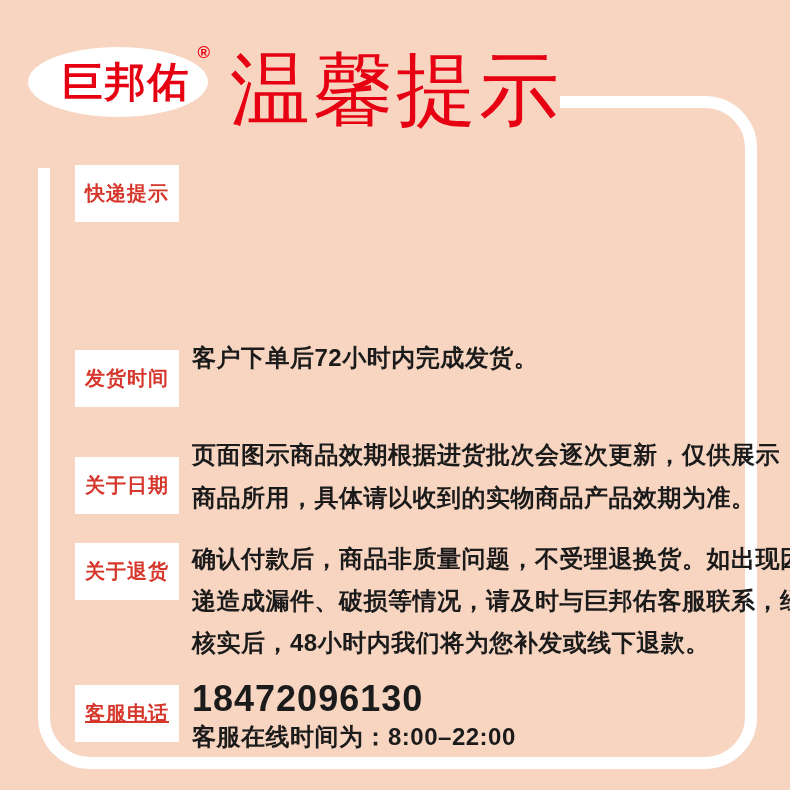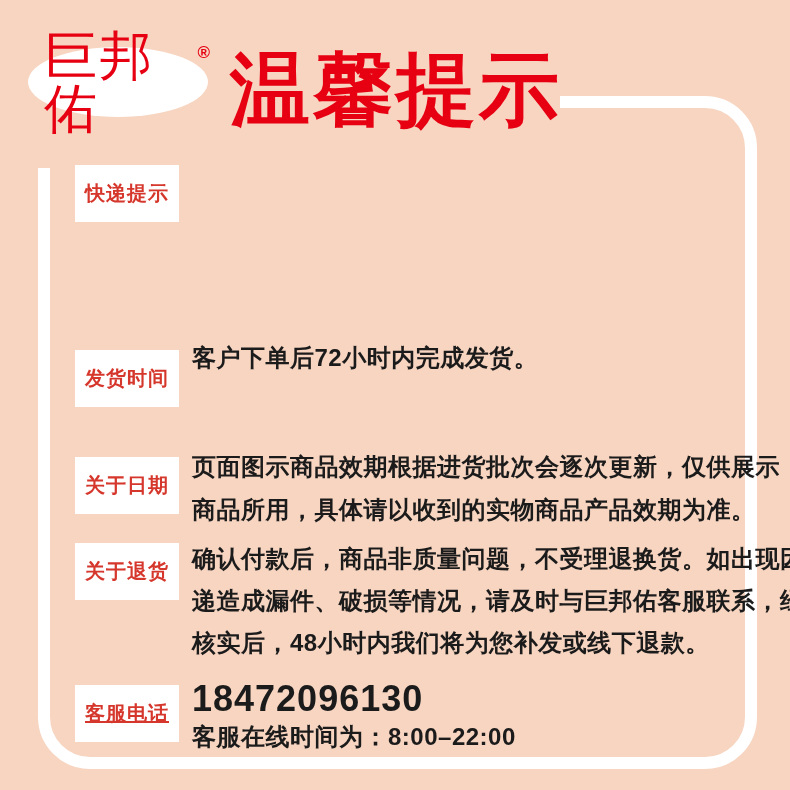--- a/index.html
+++ b/index.html
@@ -19,38 +19,38 @@
   .frame{position:absolute;left:38px;top:96px;width:719px;height:673px;
          border:12px solid var(--frame);border-radius:52px;z-index:1;}
   
   .patch{position:absolute;background:var(--bg);z-index:2;}
   .patch-top{left:28px;top:92px;width:532px;height:22px;}
   .patch-corner{left:28px;top:92px;width:74px;height:76px;}
 
   
   .logo{position:absolute;left:28px;top:47px;width:180px;height:70px;background:#fff;
         border-radius:50%;display:flex;align-items:center;justify-content:center;z-index:3;}
-  .logo-text{color:var(--brand-red);font-weight:normal;font-size:53px;letter-spacing:2px;line-height:1;margin-left:16px;}
+  .logo-text{color:var(--brand-red);font-weight:bold;font-size:41px;letter-spacing:2px;line-height:1;margin-left:16px;}
   .reg{position:absolute;top:-4px;right:-2px;font-size:17px;font-weight:bold;color:var(--brand-red);}
 
   
   .title{position:absolute;left:230px;top:46px;z-index:3;color:var(--brand-red);
-         font-size:80px;font-weight:700;letter-spacing:3px;line-height:88px;white-space:nowrap;}
+         font-size:80px;font-weight:400;letter-spacing:3px;line-height:88px;white-space:nowrap;}
 
   
   .label{position:absolute;left:75px;width:104px;height:57px;background:var(--box);
          color:var(--label-red);font-weight:bold;font-size:20px;letter-spacing:1px;
          display:flex;align-items:center;justify-content:center;z-index:3;white-space:nowrap;}
   .body{position:absolute;left:192px;width:548px;color:var(--ink);font-weight:bold;
         font-size:24px;line-height:43px;letter-spacing:0.5px;z-index:3;}
   .body .line{white-space:nowrap;}
 
   .label-1{top:165px;}  .body-1{top:161px;}
   .label-2{top:350px;}  .body-2{top:336px;}
-  .label-3{top:457px;}  .body-3{top:433px;margin-top:12px;}
+  .label-3{top:457px;}  .body-3{top:433px;}
   .label-4{top:543px;text-align:center;}  .body-4{top:538px;line-height:42px;}
   .label-5{top:685px;text-decoration:underline;}  .body-5{top:680px;line-height:38px;}
   .phone{font-size:36px;letter-spacing:1px;}
 </style>
 </head>
 <body>
 
 <div class="canvas">
 
   <div class="frame"></div>

